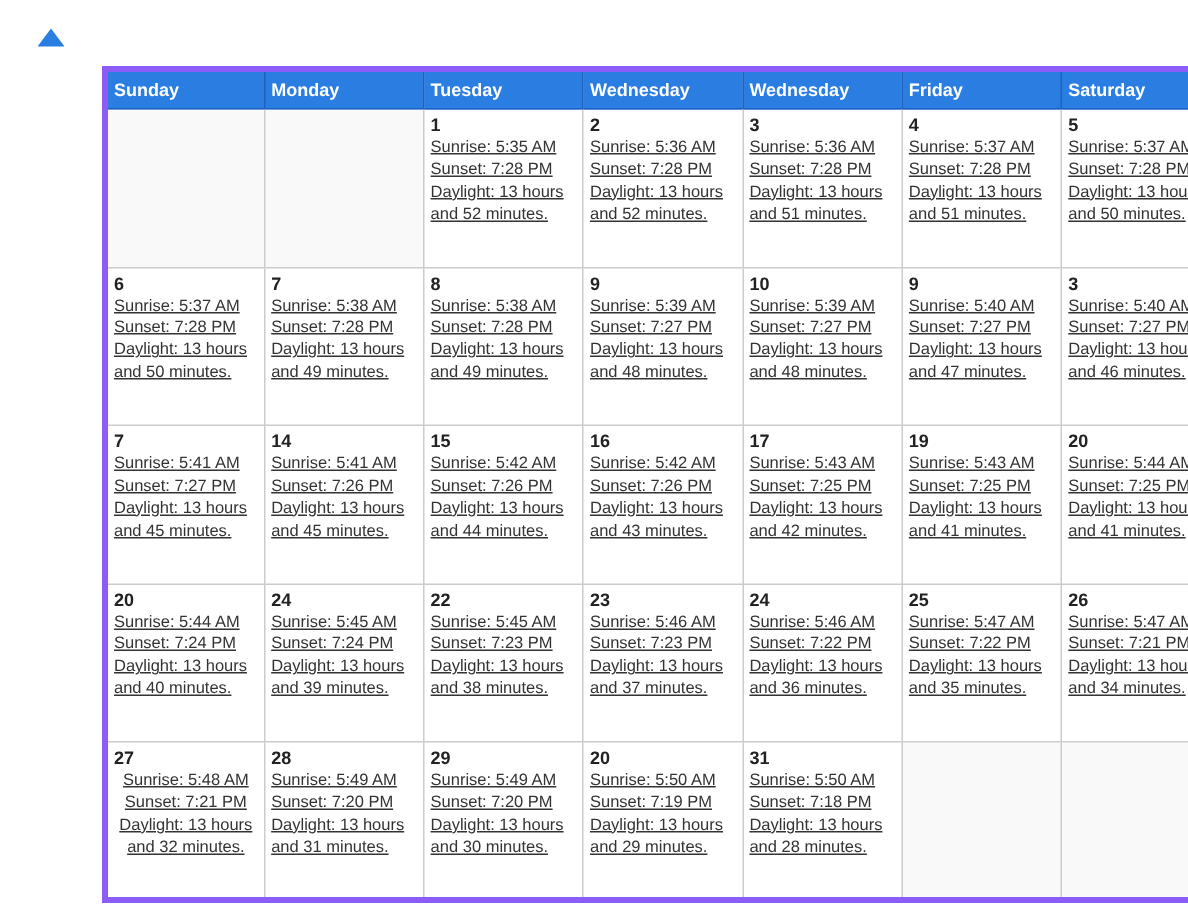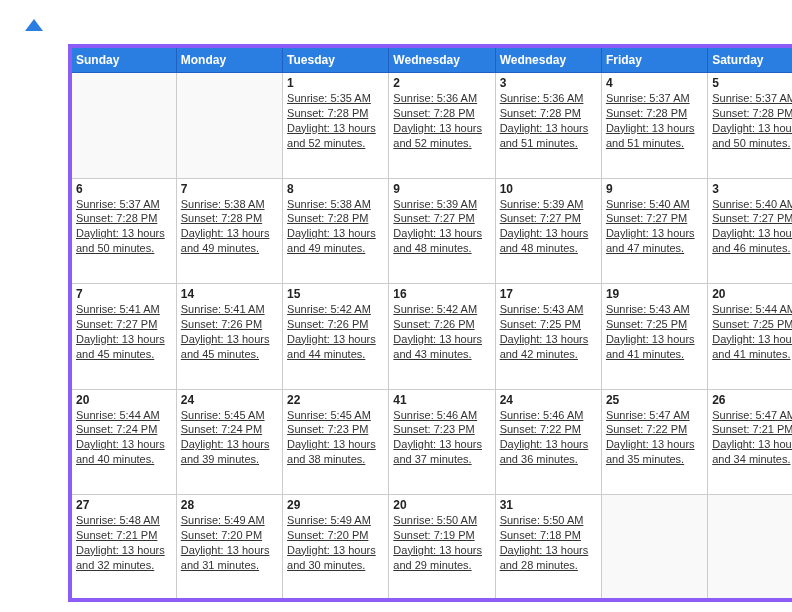--- a/index.html
+++ b/index.html
@@ -274,21 +274,21 @@
 Sunset: 7:24 PM
 Daylight: 13 hours and 39 minutes.</div>
           </td>
           <td>
             <span class="day-num">22</span>
             <div class="day-info" style="white-space: pre-line;">Sunrise: 5:45 AM
 Sunset: 7:23 PM
 Daylight: 13 hours and 38 minutes.</div>
           </td>
           <td>
-            <span class="day-num">41</span>
+            <span class="day-num">23</span>
             <div class="day-info" style="white-space: pre-line;">Sunrise: 5:46 AM
 Sunset: 7:23 PM
 Daylight: 13 hours and 37 minutes.</div>
           </td>
           <td>
             <span class="day-num">24</span>
             <div class="day-info" style="white-space: pre-line;">Sunrise: 5:46 AM
 Sunset: 7:22 PM
 Daylight: 13 hours and 36 minutes.</div>
           </td>
@@ -301,21 +301,21 @@
           <td>
             <span class="day-num">26</span>
             <div class="day-info" style="white-space: pre-line;">Sunrise: 5:47 AM
 Sunset: 7:21 PM
 Daylight: 13 hours and 34 minutes.</div>
           </td>
         </tr>
         <tr>
           <td>
             <span class="day-num">27</span>
-            <div class="day-info" style="white-space: pre-line;">Sunrise: 5:48 AM
+            <div class="day-info" style="white-space: pre-line; text-align: center;">Sunrise: 5:48 AM
 Sunset: 7:21 PM
 Daylight: 13 hours and 32 minutes.</div>
           </td>
           <td>
             <span class="day-num">28</span>
             <div class="day-info" style="white-space: pre-line;">Sunrise: 5:49 AM
 Sunset: 7:20 PM
 Daylight: 13 hours and 31 minutes.</div>
           </td>
           <td>

